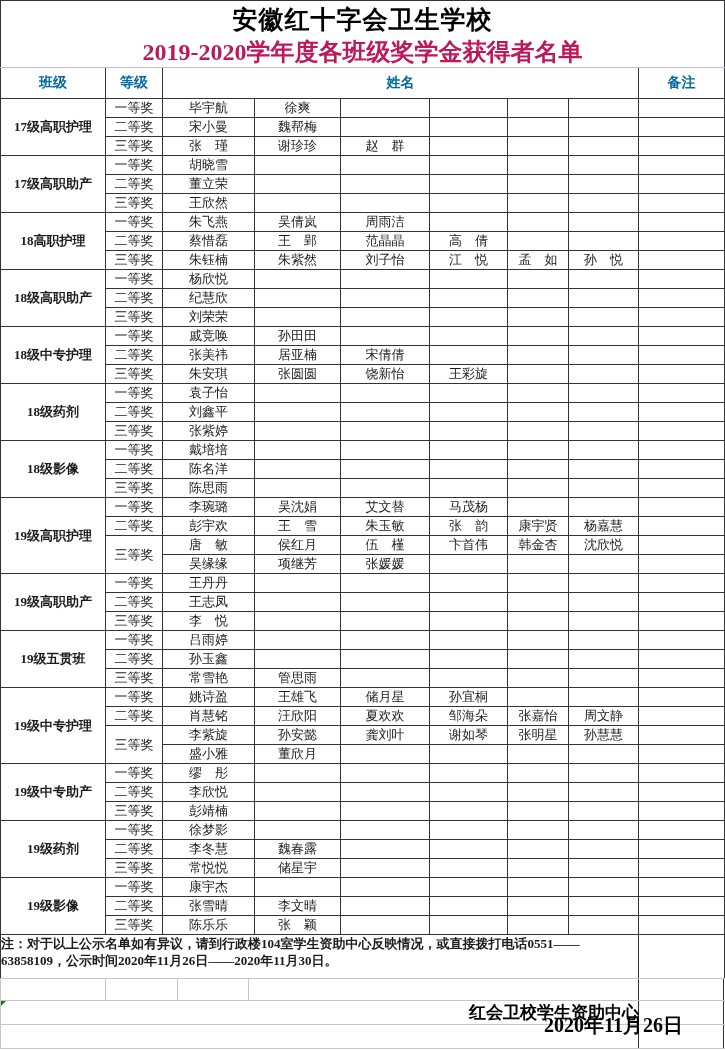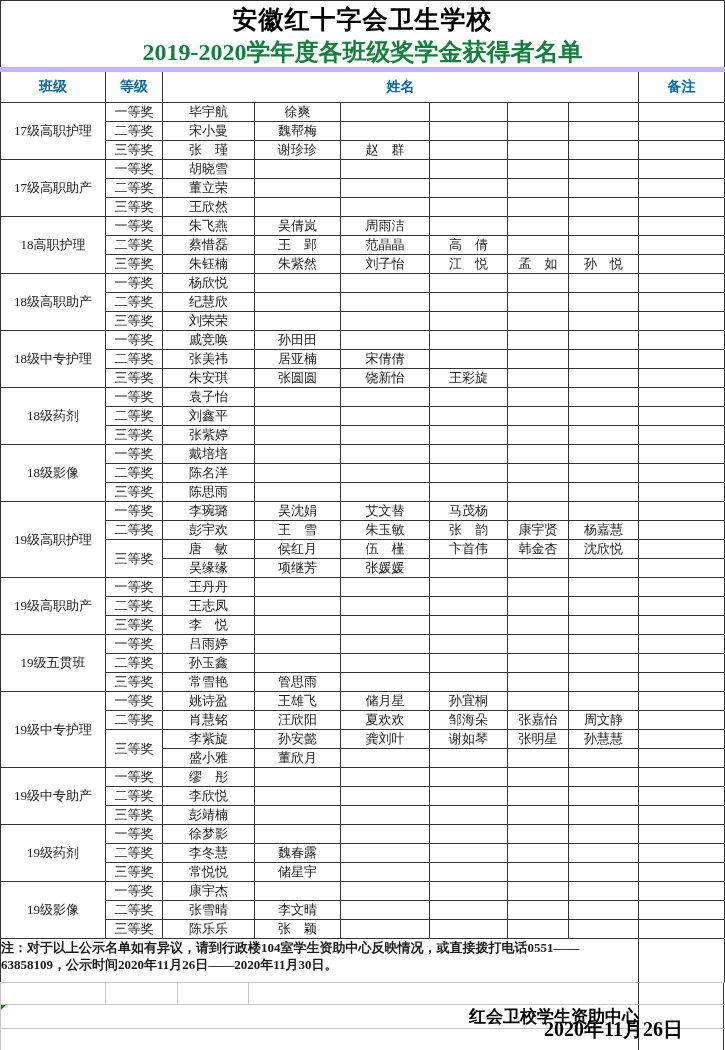--- a/index.html
+++ b/index.html
@@ -10,27 +10,27 @@
   }
   .sheet{position:absolute;left:0;top:0;width:725px;height:1050px;}
   table.awards{
     border-collapse:collapse;table-layout:fixed;width:724px;
   }
   table.awards td{
     border:1px solid #333333;padding:0;overflow:hidden;
     white-space:nowrap;text-align:center;vertical-align:middle;
     font-size:13px;color:#1b1b1b;
   }
-  tr.title-row td{height:66px;border-bottom:5px solid #c4b5fd;}
+  tr.title-row td{height:66px;border-bottom:1px solid #c4b5fd;}
   .t1{font-size:25px;font-weight:bold;line-height:36px;letter-spacing:1px;color:#000;}
-  .t2{font-size:24px;font-weight:bold;line-height:28px;color:#15803d;}
+  .t2{font-size:24px;font-weight:bold;line-height:28px;color:#be185d;}
   tr.head-row td{height:30px;font-size:14px;font-weight:bold;color:#0369a1;}
   tbody td{height:18px;}
   tbody tr{height:19px;}
-  td.cls{font-size:15px;font-weight:normal;color:#000;}
+  td.cls{font-size:15px;font-weight:bold;color:#000;}
   td.grade{font-size:13px;}
   td.name{font-size:13px;}
   tr.note-row td{
     height:43px;vertical-align:top;text-align:left;white-space:normal;
     border-bottom:1px solid #c6c6c6;border-top:1px solid #333;
   }
   td.note-cell{
     font-size:15px;font-weight:bold;color:#000;line-height:17px;padding:1px 3px 0 3px;
   }
   

